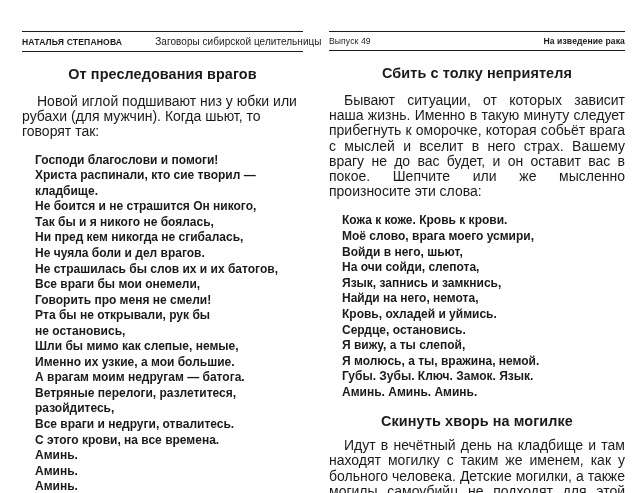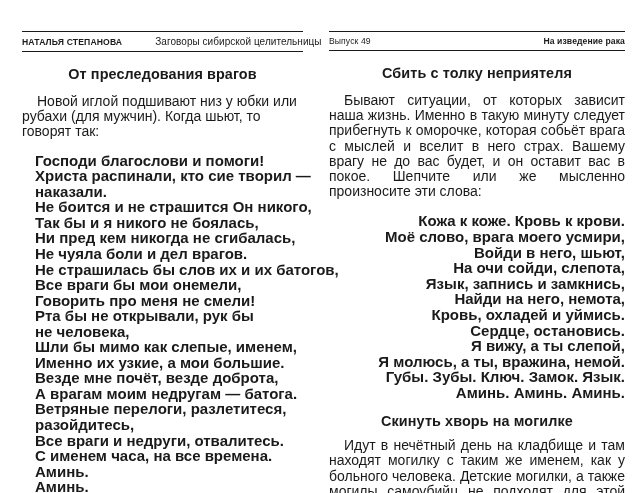--- a/index.html
+++ b/index.html
@@ -109,27 +109,27 @@
     text-align: justify;
   }
   .column.left p.body { text-align: left; }
 
   
   .spell {
     margin: 13px 0 0 0;
     padding-left: 13px;
   }
   .spell .line {
-    font-size: 15px;
+    font-size: 12px;
     font-weight: bold;
     line-height: 15.55px;
     white-space: nowrap;
   }
   .column.right .spell { margin-top: 14px; padding-left: 13px; }
-  .column.right .spell .line { line-height: 15.6px; text-align: right; }
+  .column.right .spell .line { line-height: 15.6px; }
 </style>
 </head>
 <body>
 
 <div class="page">
   <div class="columns">
 
     <div class="column left">
 
       <div class="running-head">
@@ -141,38 +141,37 @@
         <div class="rule bottom"></div>
       </div>
 
       <h2 class="section-title">От преследования врагов</h2>
 
       <p class="body">Новой иглой подшивают низ у юбки или рубахи (для мужчин). Когда шьют, то говорят так:</p>
 
       <div class="spell">
         <div class="line">Господи благослови и помоги!</div>
         <div class="line">Христа распинали, кто сие творил —</div>
-        <div class="line">наказали.</div>
+        <div class="line">кладбище.</div>
         <div class="line">Не боится и не страшится Он никого,</div>
         <div class="line">Так бы и я никого не боялась,</div>
         <div class="line">Ни пред кем никогда не сгибалась,</div>
         <div class="line">Не чуяла боли и дел врагов.</div>
         <div class="line">Не страшилась бы слов их и их батогов,</div>
         <div class="line">Все враги бы мои онемели,</div>
         <div class="line">Говорить про меня не смели!</div>
         <div class="line">Рта бы не открывали, рук бы</div>
-        <div class="line">не человека,</div>
-        <div class="line">Шли бы мимо как слепые, именем,</div>
+        <div class="line">не остановись,</div>
+        <div class="line">Шли бы мимо как слепые, немые,</div>
         <div class="line">Именно их узкие, а мои большие.</div>
-        <div class="line">Везде мне почёт, везде доброта,</div>
         <div class="line">А врагам моим недругам — батога.</div>
         <div class="line">Ветряные перелоги, разлетитеся,</div>
         <div class="line">разойдитесь,</div>
         <div class="line">Все враги и недруги, отвалитесь.</div>
-        <div class="line">С именем часа, на все времена.</div>
+        <div class="line">С этого крови, на все времена.</div>
         <div class="line">Аминь.</div>
         <div class="line">Аминь.</div>
         <div class="line">Аминь.</div>
       </div>
 
     </div>
 
     <div class="column right">
 
       <div class="running-head">

